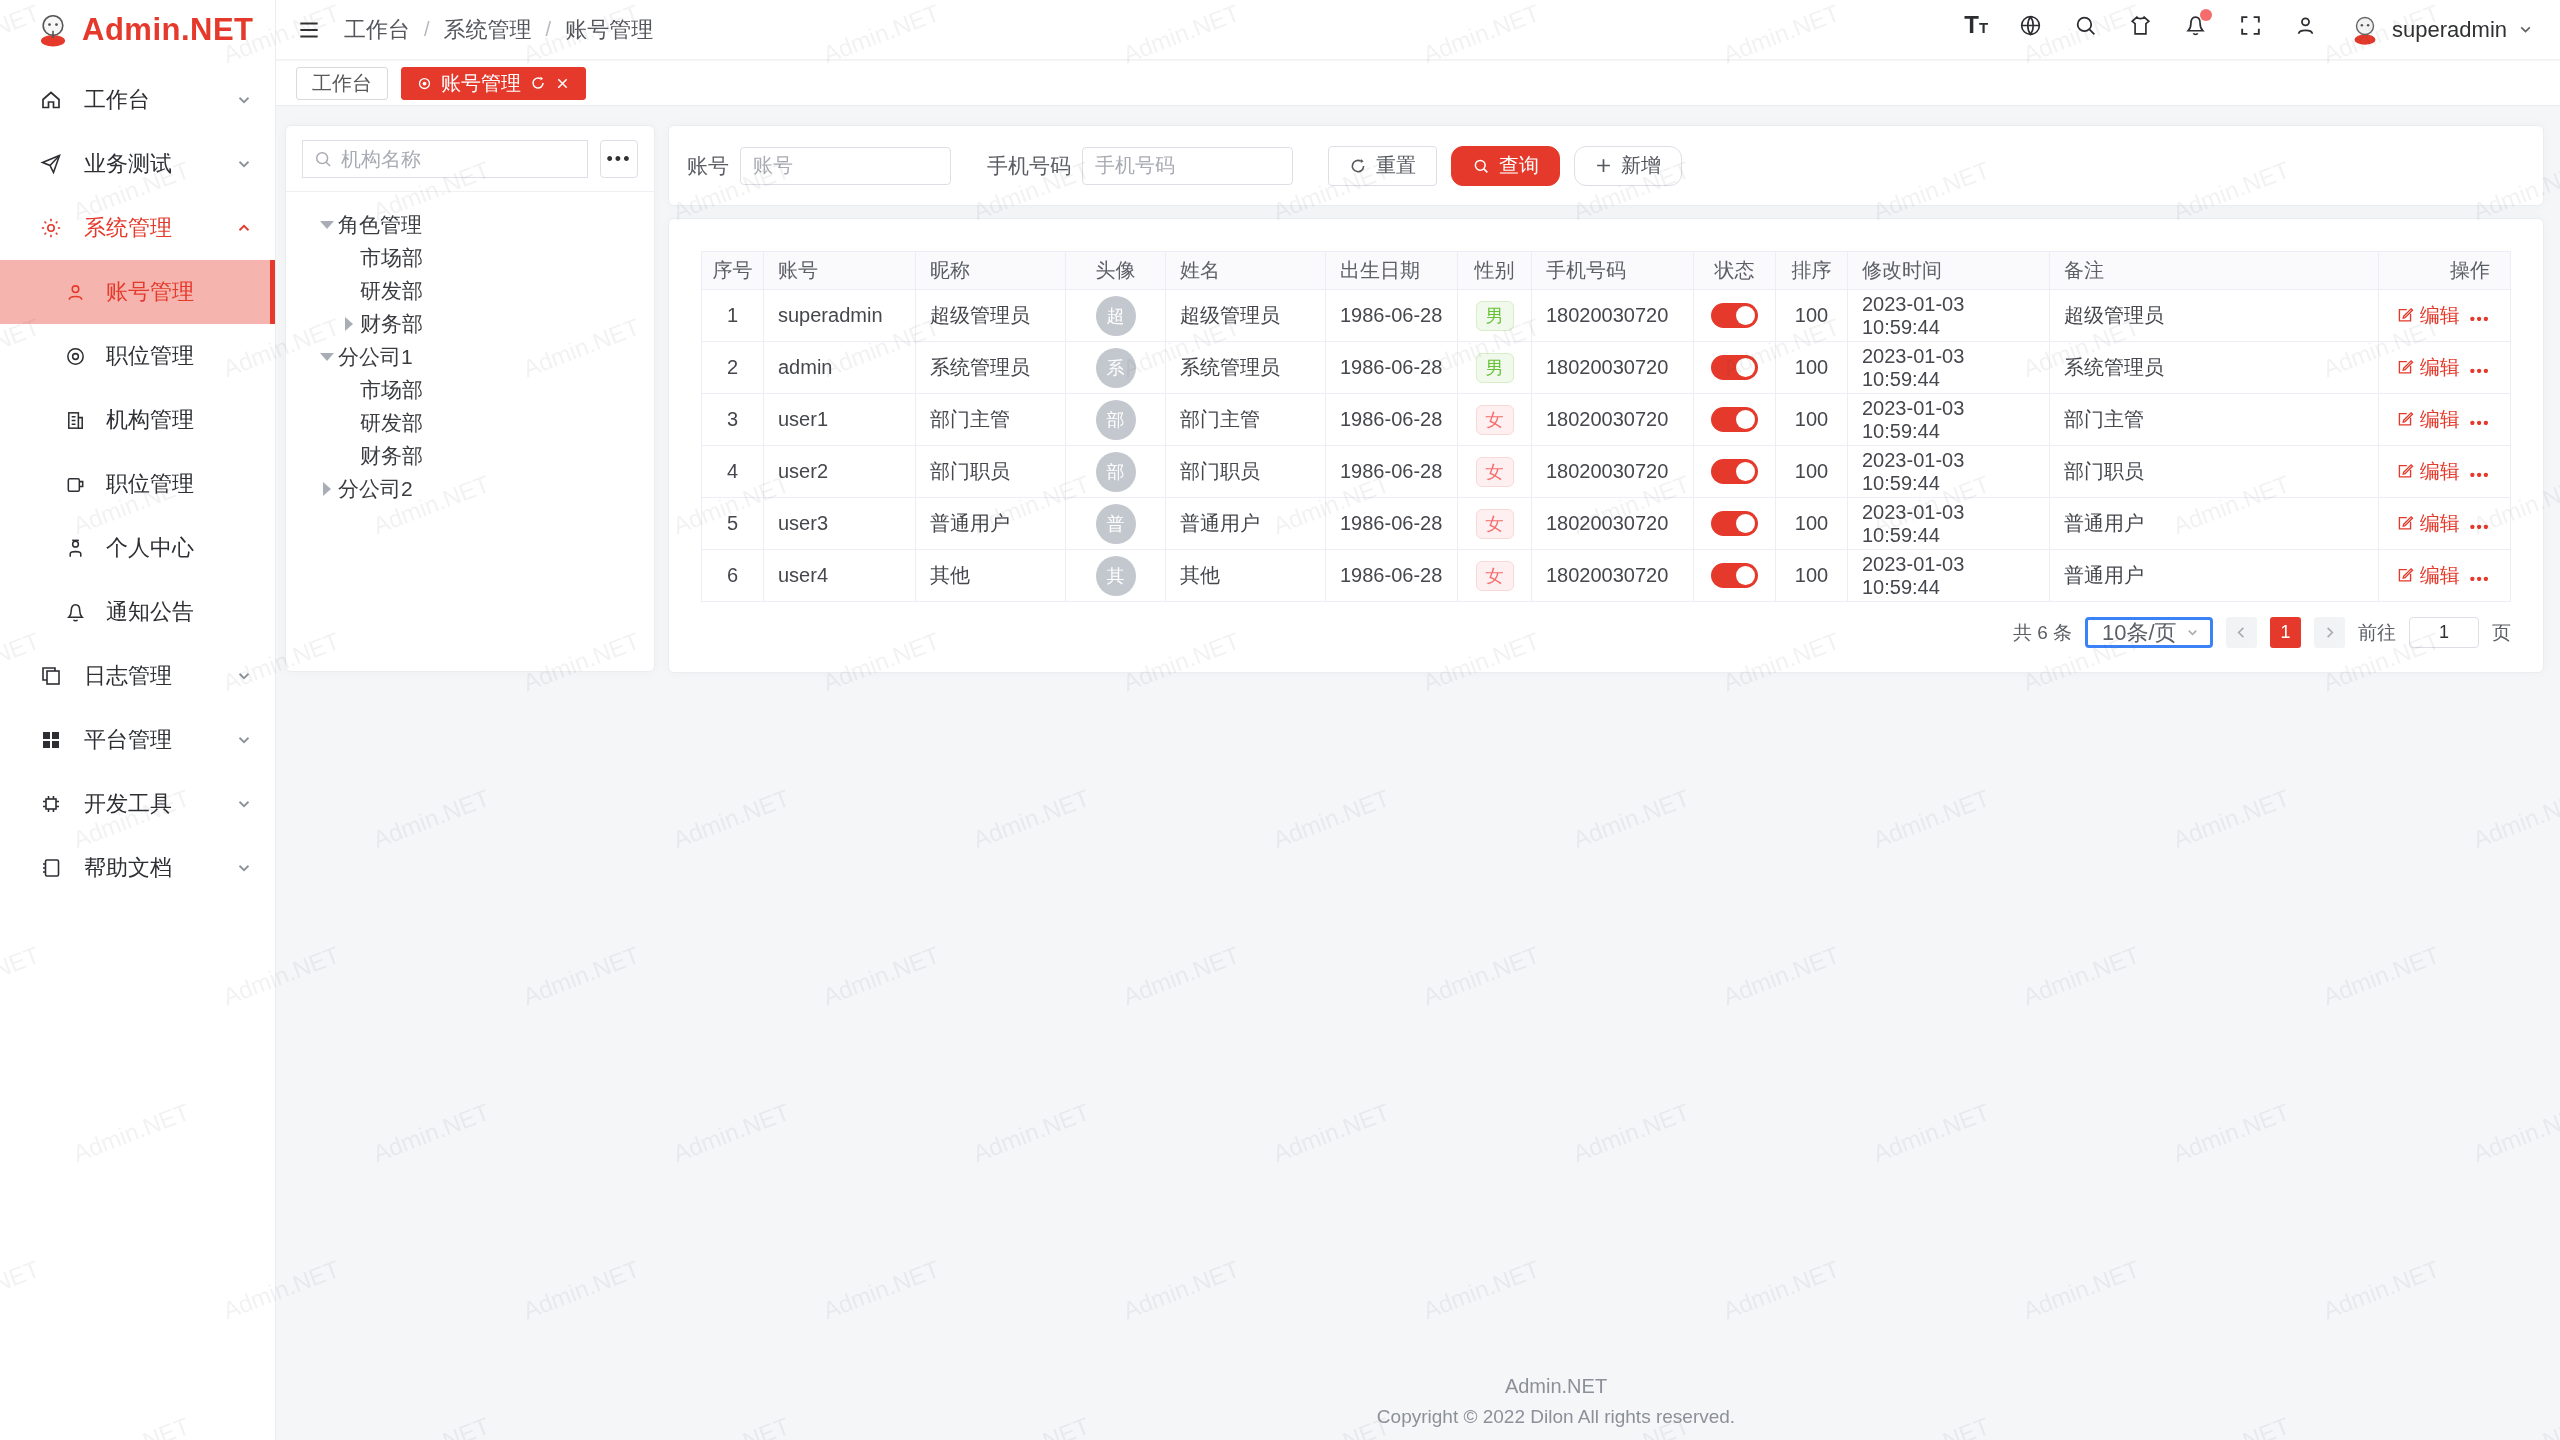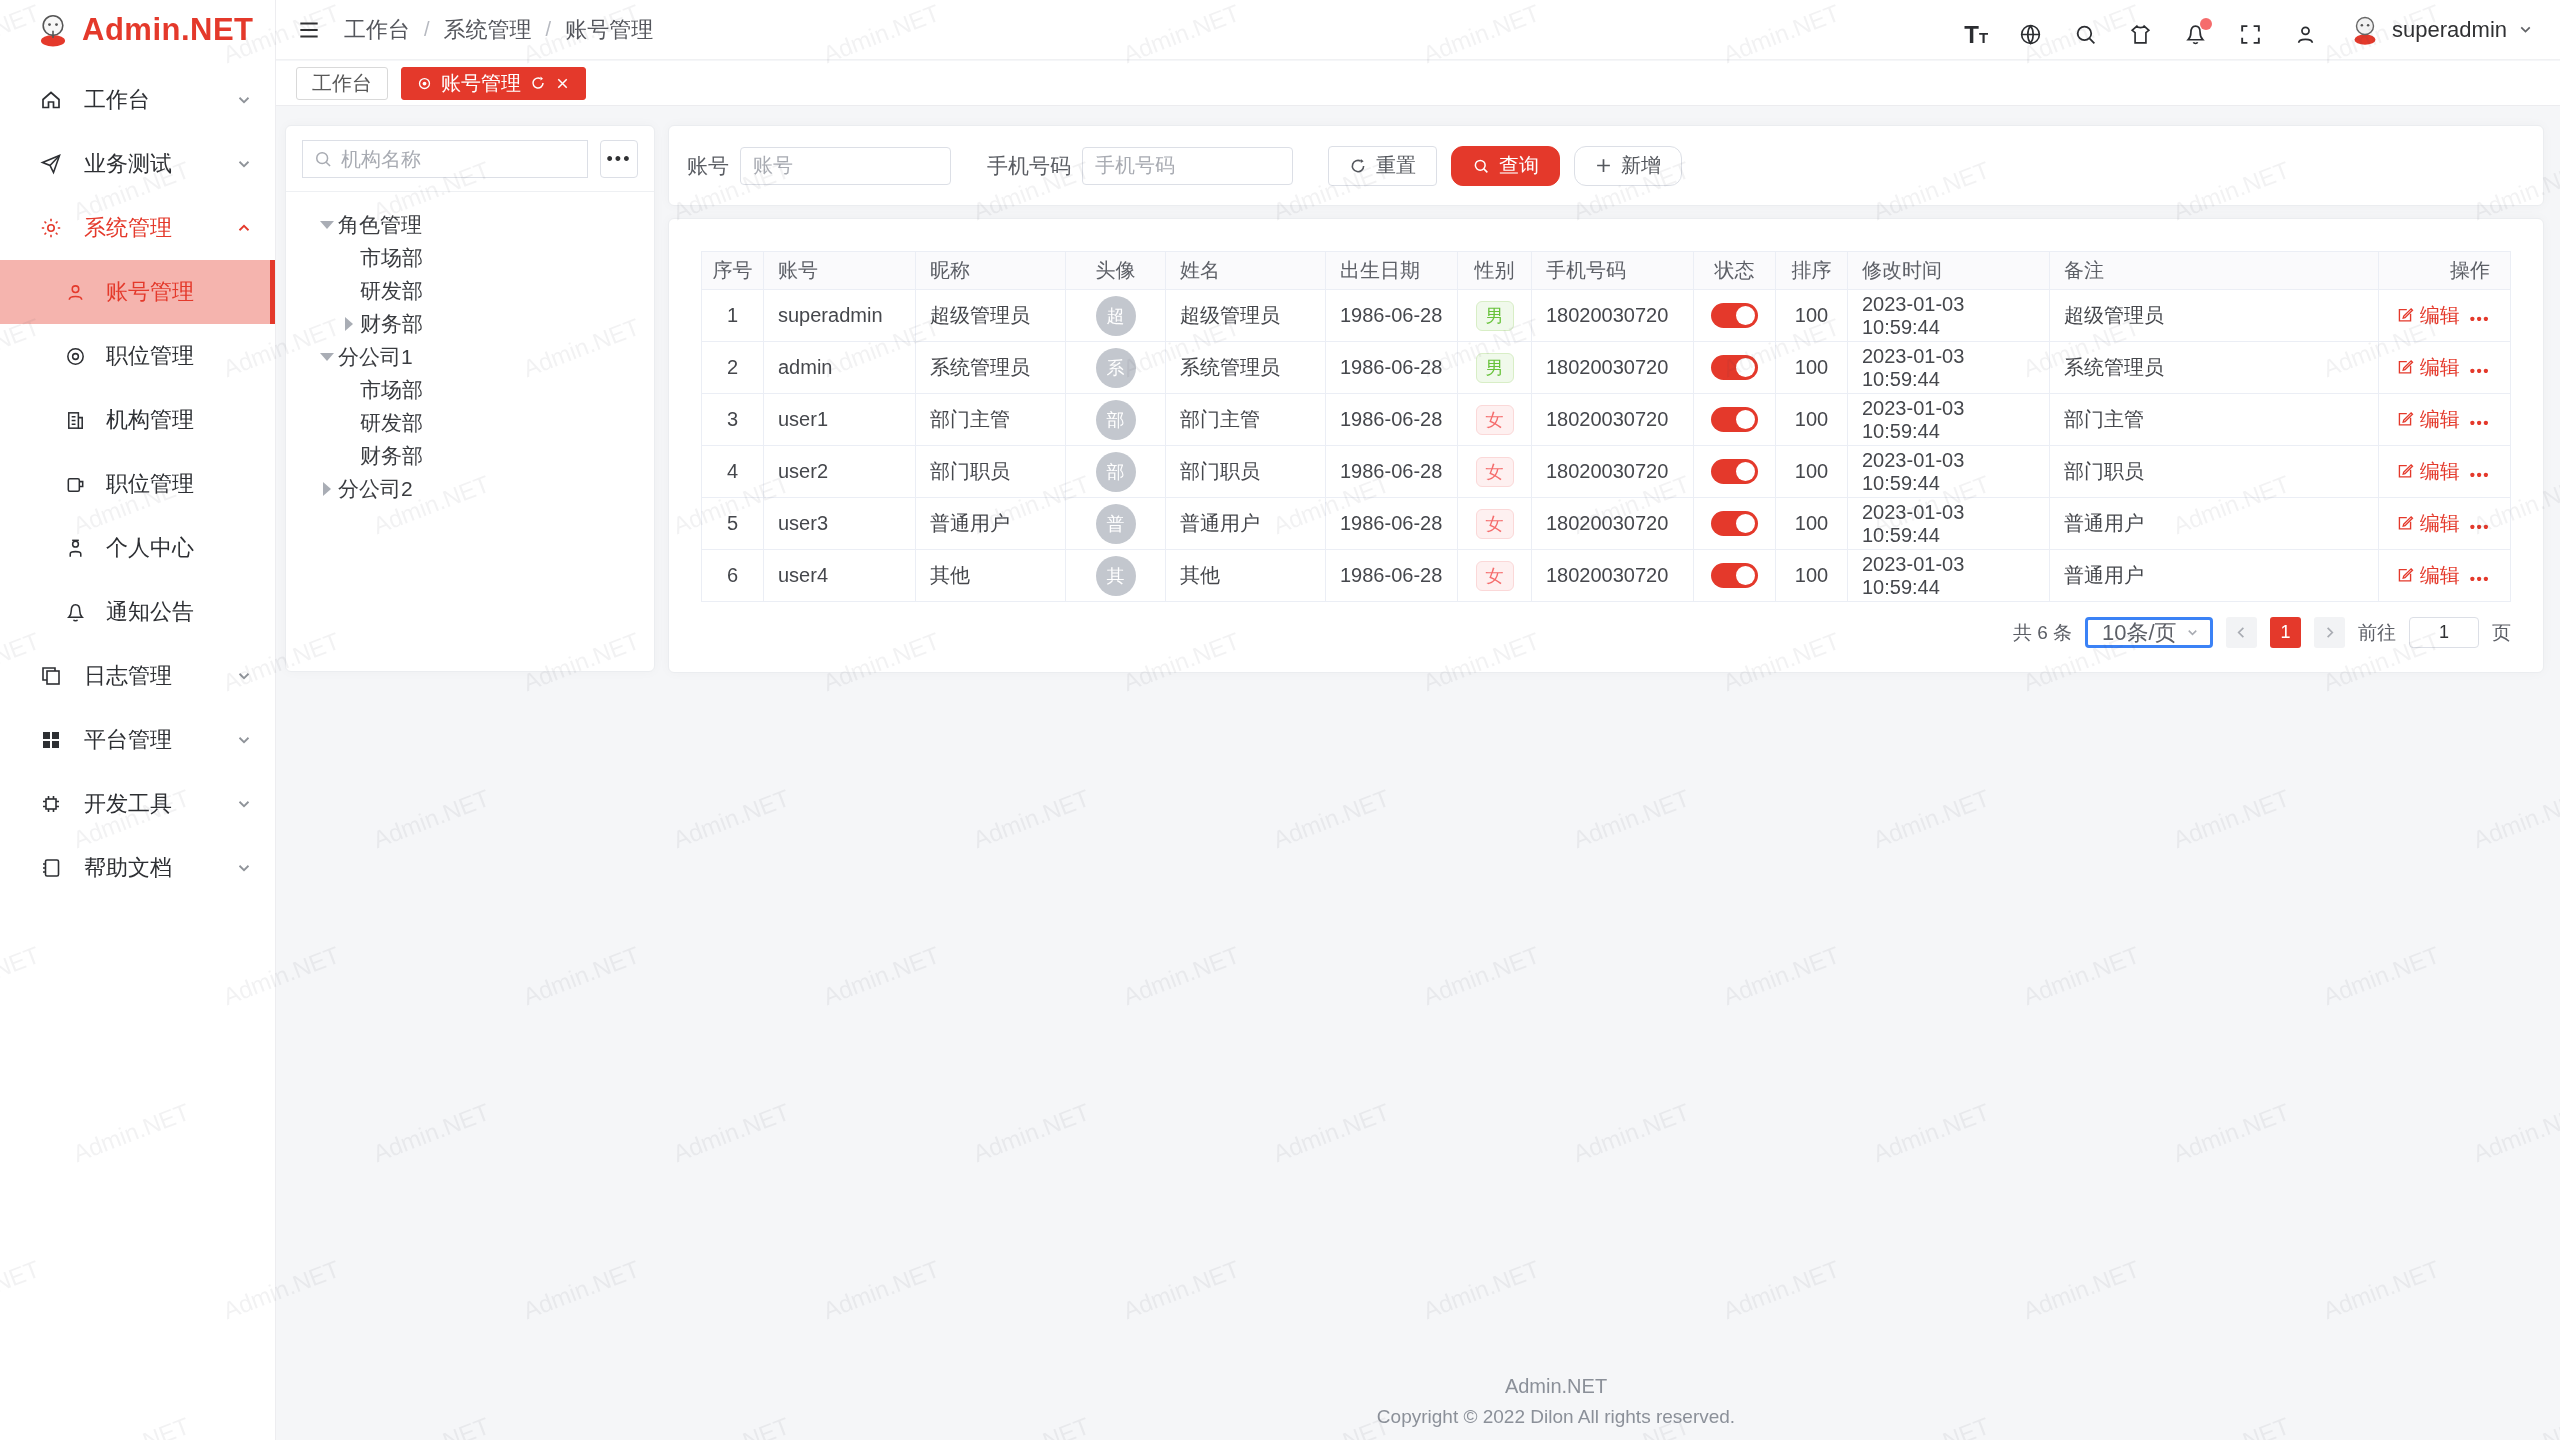--- a/index.html
+++ b/index.html
@@ -49,21 +49,21 @@
   
   .topbar {
     position:absolute; left:276px; right:0; top:0; height:60px;
     background:#fff; border-bottom:1px solid #f0f1f3;
     display:flex; align-items:center; padding:0 26px 0 20px; z-index:4;
   }
   .hamburger { color:#303133; margin-right:22px; cursor:pointer; }
   .breadcrumb { display:flex; align-items:center; gap:14px; font-size:22px; color:#54565c; }
   .breadcrumb .sep { color:#b6b9c0; font-size:20px; }
   .breadcrumb .crumb { cursor:pointer; }
-  .topbar-right { margin-left:auto; display:flex; align-items:flex-end; gap:30px; }
+  .topbar-right { margin-left:auto; display:flex; align-items:flex-start; gap:30px; }
   .hicon { color:#2b2d31; cursor:pointer; position:relative; }
   .fontsize-glyph { font-weight:700; font-size:24px; line-height:1; }
   .fontsize-glyph .small-t { font-size:15px; }
   .badge-dot {
     position:absolute; right:-4px; top:-4px; width:12px; height:12px; border-radius:50%;
     background:#f56c6c;
   }
   .user-box { display:flex; align-items:center; gap:10px; cursor:pointer; }
   .username { font-size:22px; color:#303133; }
 

